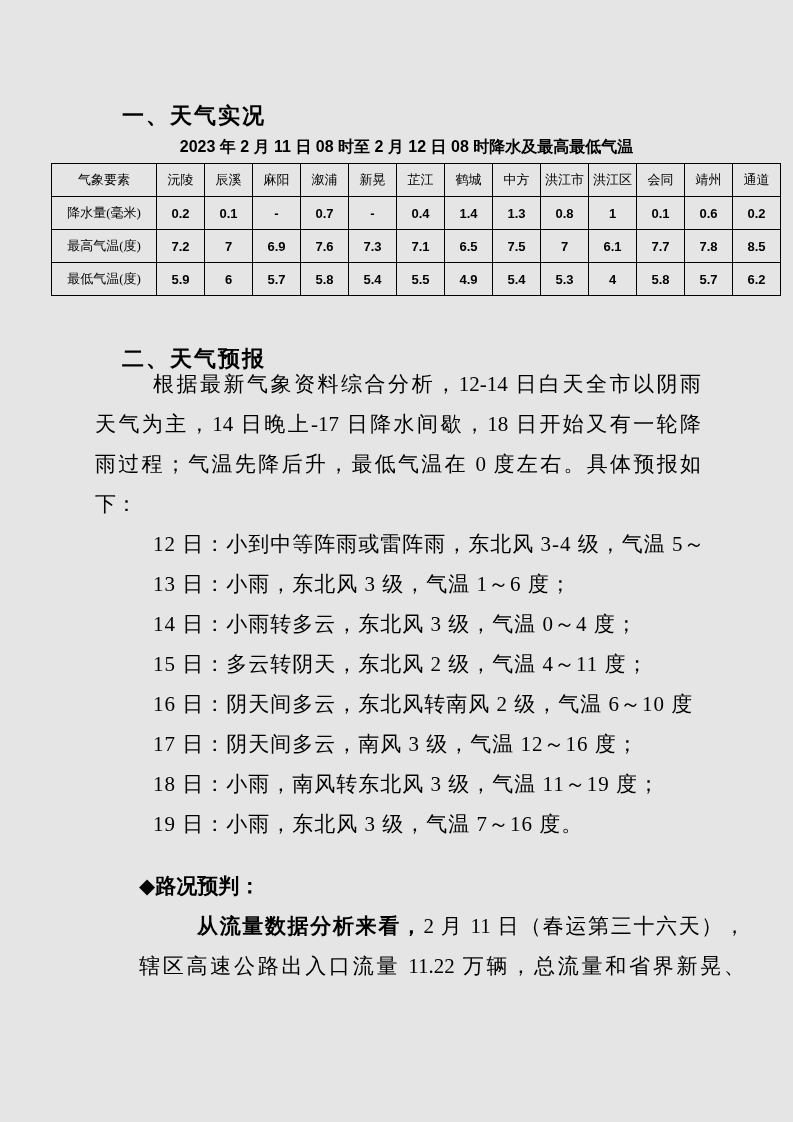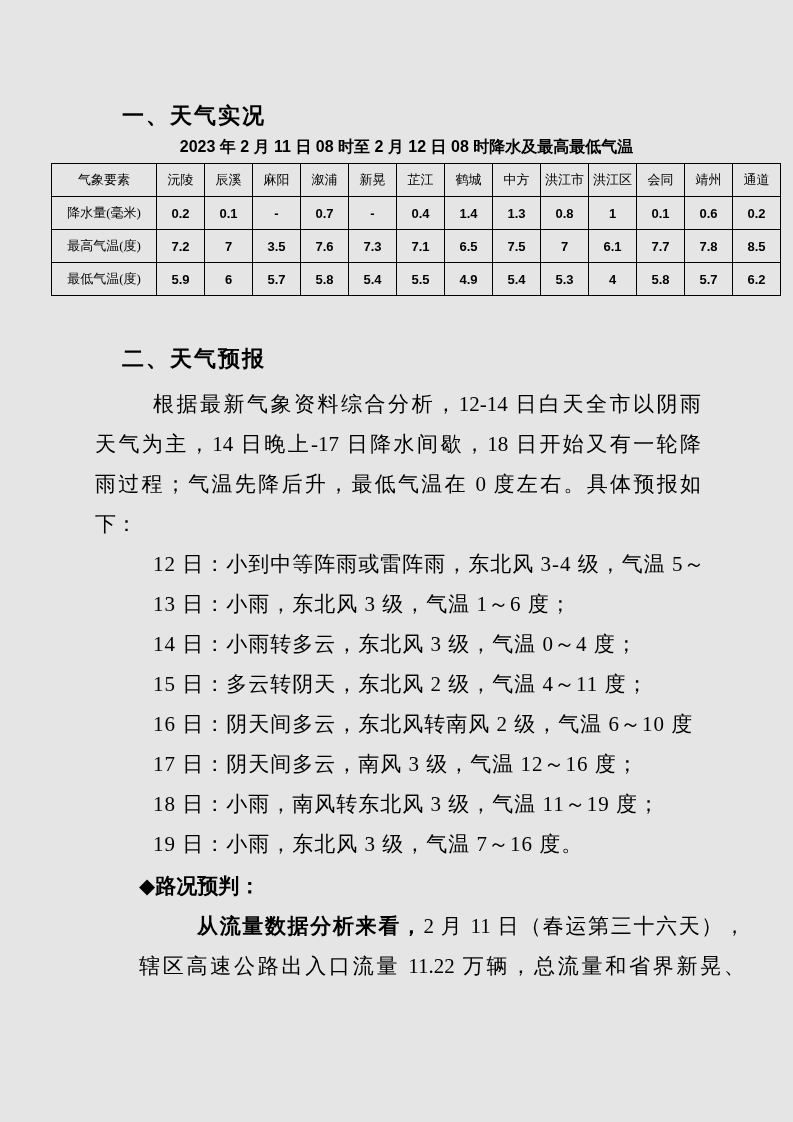--- a/index.html
+++ b/index.html
@@ -70,21 +70,21 @@
     font-family: "Liberation Sans", "DejaVu Sans", sans-serif;
     font-weight: 600;
     font-size: 13px;
   }
   .textblock {
     position: absolute;
     left: 95px;
     width: 606px;
     font-size: 21px;
   }
-  .textblock.forecast { top: 384px; }
+  .textblock.forecast { top: 364px; }
   .textblock.road     { top: 866px; margin-left: 44px; }
   .line {
     height: 40px;
     line-height: 40px;
     overflow: hidden;
   }
   .line.jl {
     text-align: justify;
     text-align-last: justify;
   }
@@ -155,21 +155,21 @@
           <td class="num">0.8</td>
           <td class="num">1</td>
           <td class="num">0.1</td>
           <td class="num">0.6</td>
           <td class="num">0.2</td>
         </tr>
         <tr>
           <td>最高气温(度)</td>
           <td class="num">7.2</td>
           <td class="num">7</td>
-          <td class="num">3.5</td>
+          <td class="num">6.9</td>
           <td class="num">7.6</td>
           <td class="num">7.3</td>
           <td class="num">7.1</td>
           <td class="num">6.5</td>
           <td class="num">7.5</td>
           <td class="num">7</td>
           <td class="num">6.1</td>
           <td class="num">7.7</td>
           <td class="num">7.8</td>
           <td class="num">8.5</td>

